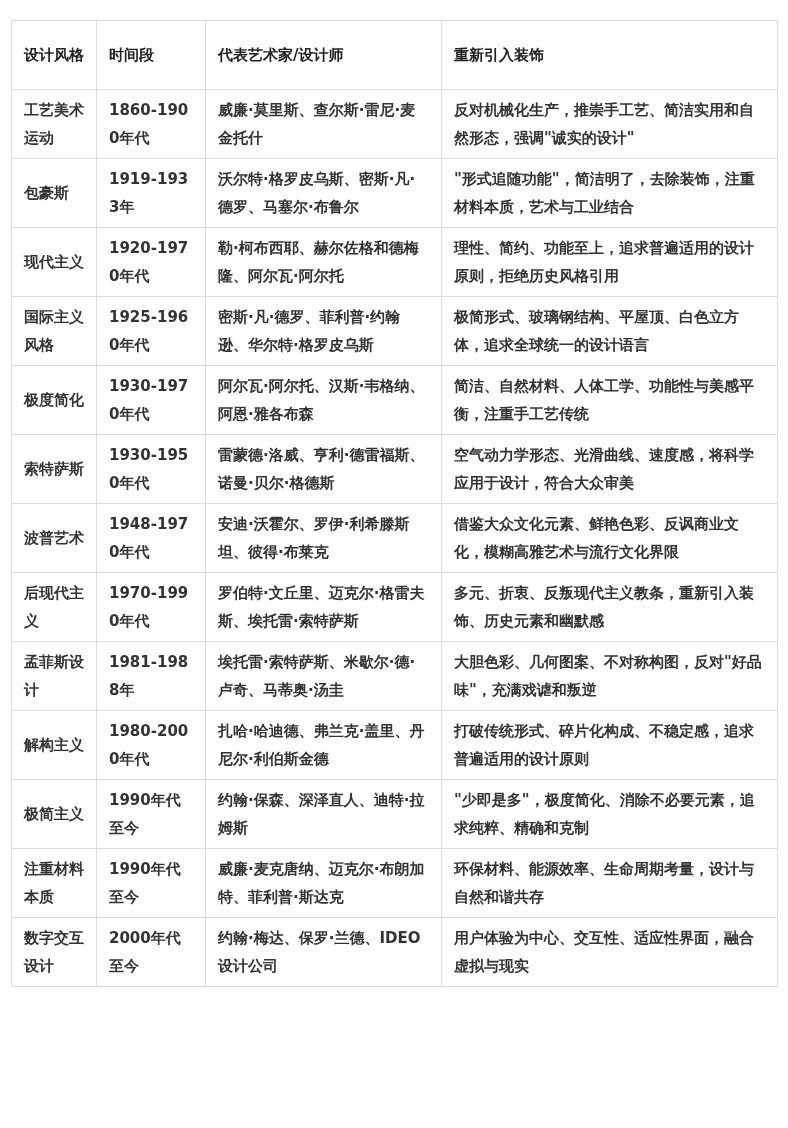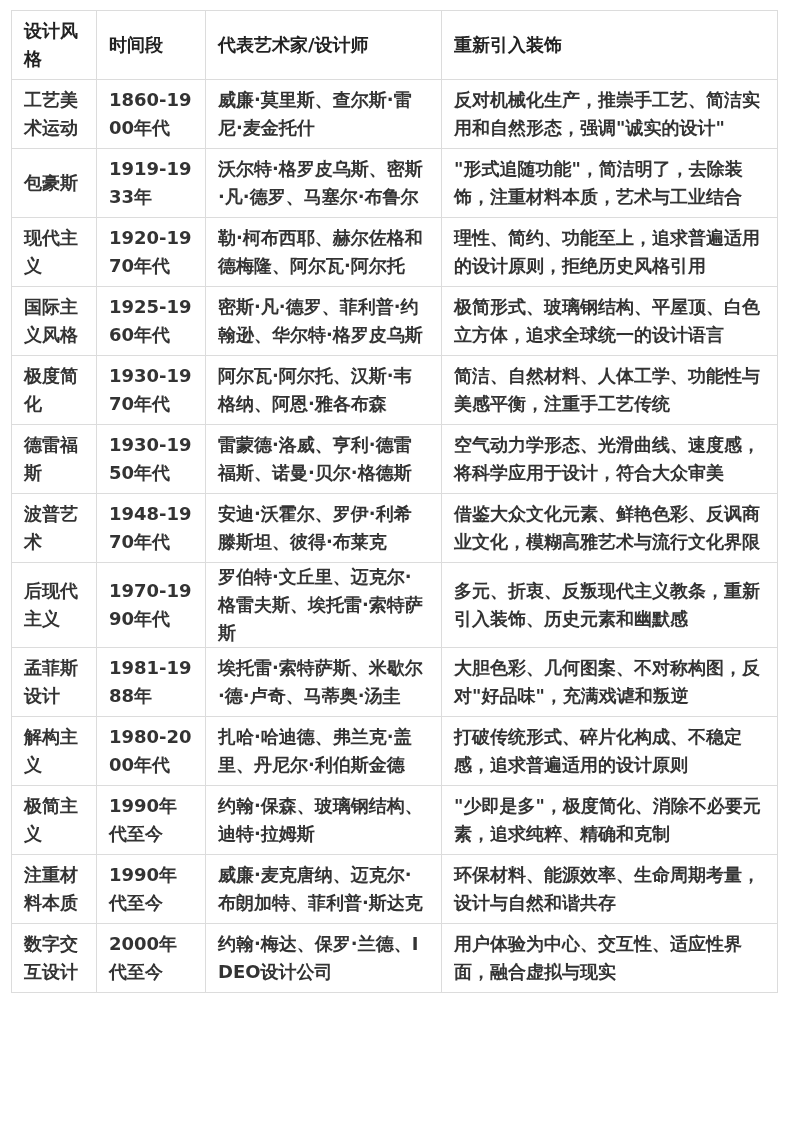--- a/index.html
+++ b/index.html
@@ -1,19 +1,19 @@
 <!DOCTYPE html>
 <html><head>
 <meta charset="utf-8">
 <style>
   html, body { margin: 0; padding: 0; background: #ffffff; }
   body { width: 788px; height: 1128px; overflow: hidden; position: relative;
          font-family: "DejaVu Sans", "Liberation Sans", sans-serif; color: #333333; }
-  table { position: absolute; left: 11px; top: 10px; width: 766px;
-          border-collapse: collapse; table-layout: fixed; font-size: 18px; }
+  table { position: absolute; left: 11px; top: 20px; width: 766px;
+          border-collapse: collapse; table-layout: fixed; font-size: 15px; }
   th, td { border: 1px solid #dcdcdc; padding: 0 12px; line-height: 28px;
            vertical-align: middle; text-align: left; word-break: break-all; }
   th { font-weight: bold; color: #222222; height: 68px; }
   td { height: 68px; font-weight: bold; }
   col.c1 { width: 85px; } col.c2 { width: 109px; } col.c3 { width: 236px; } col.c4 { width: 336px; }
 </style>
 </head>
 <body>
 
 <table>
@@ -56,21 +56,21 @@
         <td>密斯·凡·德罗、菲利普·约翰逊、华尔特·格罗皮乌斯</td>
         <td>极简形式、玻璃钢结构、平屋顶、白色立方体，追求全球统一的设计语言</td>
       </tr>
       <tr>
         <td>极度简化</td>
         <td>1930-1970年代</td>
         <td>阿尔瓦·阿尔托、汉斯·韦格纳、阿恩·雅各布森</td>
         <td>简洁、自然材料、人体工学、功能性与美感平衡，注重手工艺传统</td>
       </tr>
       <tr>
-        <td>德雷福斯</td>
+        <td>索特萨斯</td>
         <td>1930-1950年代</td>
         <td>雷蒙德·洛威、亨利·德雷福斯、诺曼·贝尔·格德斯</td>
         <td>空气动力学形态、光滑曲线、速度感，将科学应用于设计，符合大众审美</td>
       </tr>
       <tr>
         <td>波普艺术</td>
         <td>1948-1970年代</td>
         <td>安迪·沃霍尔、罗伊·利希滕斯坦、彼得·布莱克</td>
         <td>借鉴大众文化元素、鲜艳色彩、反讽商业文化，模糊高雅艺术与流行文化界限</td>
       </tr>
@@ -88,21 +88,21 @@
       </tr>
       <tr>
         <td>解构主义</td>
         <td>1980-2000年代</td>
         <td>扎哈·哈迪德、弗兰克·盖里、丹尼尔·利伯斯金德</td>
         <td>打破传统形式、碎片化构成、不稳定感，追求普遍适用的设计原则</td>
       </tr>
       <tr>
         <td>极简主义</td>
         <td>1990年代至今</td>
-        <td>约翰·保森、玻璃钢结构、迪特·拉姆斯</td>
+        <td>约翰·保森、深泽直人、迪特·拉姆斯</td>
         <td>"少即是多"，极度简化、消除不必要元素，追求纯粹、精确和克制</td>
       </tr>
       <tr>
         <td>注重材料本质</td>
         <td>1990年代至今</td>
         <td>威廉·麦克唐纳、迈克尔·布朗加特、菲利普·斯达克</td>
         <td>环保材料、能源效率、生命周期考量，设计与自然和谐共存</td>
       </tr>
       <tr>
         <td>数字交互设计</td>

